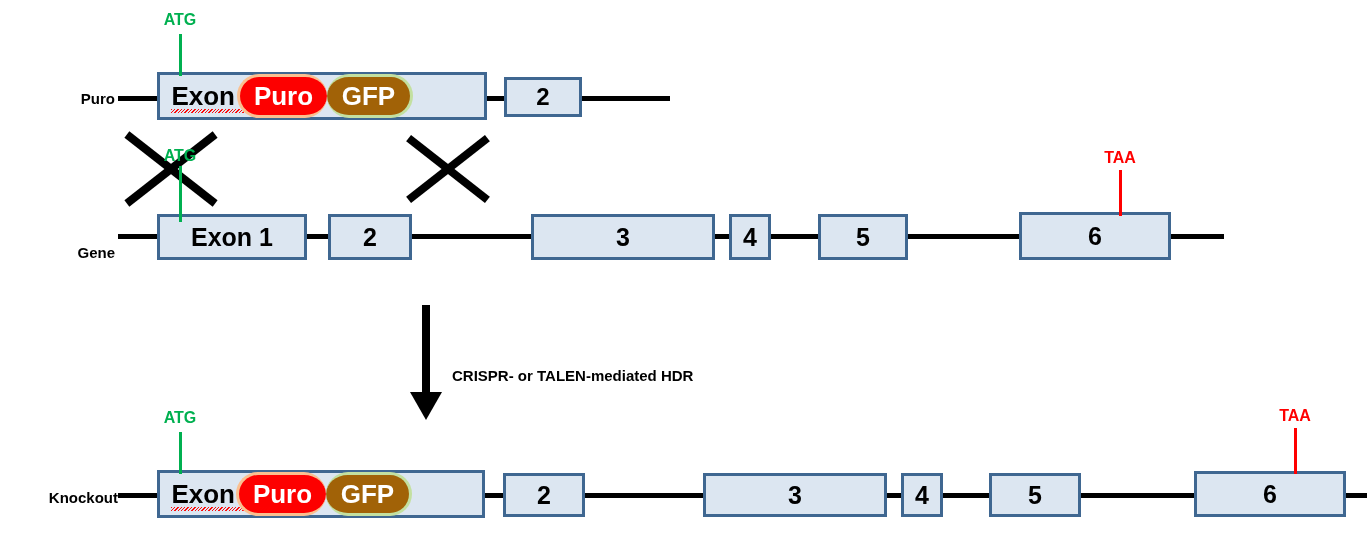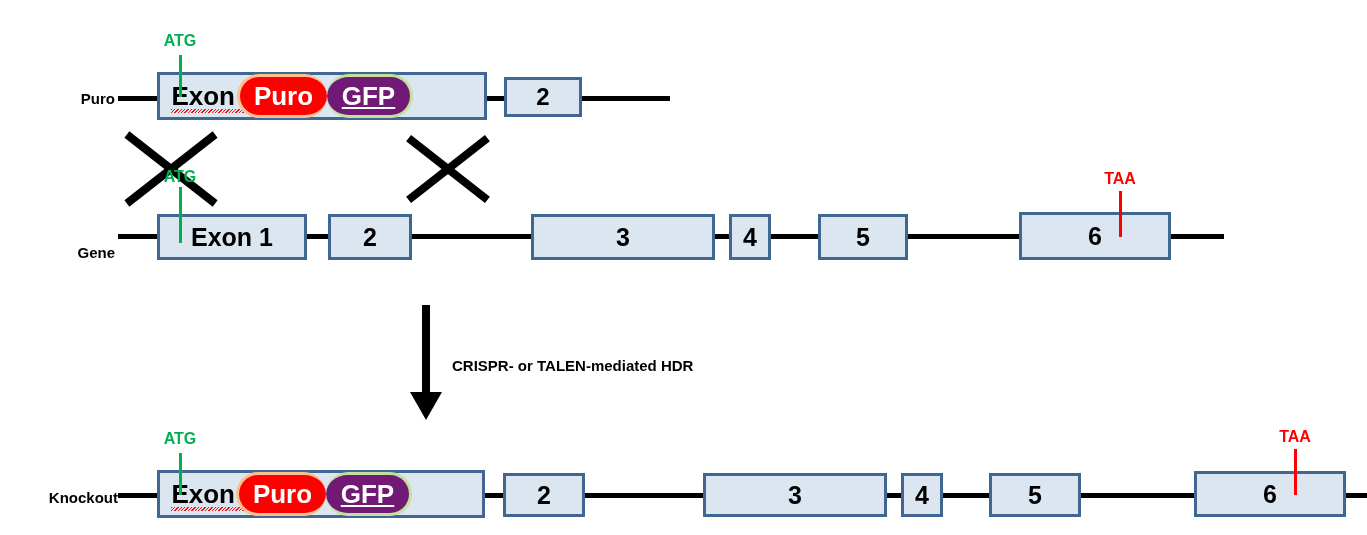--- a/index.html
+++ b/index.html
@@ -60,24 +60,23 @@
     color: #ffffff;
     z-index: 6;
     border-radius: 22px;
   }
   .cassette.puro {
     background: #fd0000;
     border: 3px solid #fac090;
     border-right-width: 0;
   }
   .cassette.gfp {
-    background: #701a75;
+    background: #a16207;
     border: 3px solid #c3e0a0;
     border-left-width: 0;
-    text-decoration: underline;
   }
   .cassette .lbl {
     position: relative;
     white-space: nowrap;
     line-height: 1;
   }
   .squiggle {
     position: absolute;
     left: 0;
     right: 0;
@@ -87,21 +86,20 @@
       repeating-linear-gradient(
         135deg,
         currentColor 0px, currentColor 1px,
         transparent 1px, transparent 2.4px
       );
     opacity: 0.95;
   }
   .codon {
     position: absolute;
     z-index: 8;
-    margin-top: 21px;
   }
   .codon .tick {
     position: absolute;
     width: 3px;
     left: 50%;
     margin-left: -1.5px;
   }
   .codon .txt {
     position: absolute;
     left: 50%;
@@ -247,21 +245,21 @@
   <div class="codon taa" style="left:1091px; top:150px; width:58px; height:66px;">
     <span class="txt">TAA</span>
     <span class="tick" style="top:20px; height:46px;"></span>
   </div>
 
   <div class="down-arrow" style="left:409px; top:305px; width:34px; height:115px;">
     <span class="shaft" style="height:90px;"></span>
     <span class="head"></span>
   </div>
 
-  <div class="process-label" style="left:452px; top:357px;text-align:right;">CRISPR- or TALEN-mediated HDR</div>
+  <div class="process-label" style="left:452px; top:367px;text-align:right;">CRISPR- or TALEN-mediated HDR</div>
 
   <div class="row-label" style="left:18px; top:489px; width:100px;">Knockout</div>
 
   <div class="backbone" style="left:118px; top:493px; width:42px;"></div>
   <div class="backbone" style="left:478px; top:493px; width:28px;"></div>
   <div class="backbone" style="left:580px; top:493px; width:125px;"></div>
   <div class="backbone" style="left:884px; top:493px; width:18px;"></div>
   <div class="backbone" style="left:940px; top:493px; width:50px;"></div>
   <div class="backbone" style="left:1078px; top:493px; width:118px;"></div>
   <div class="backbone" style="left:1340px; top:493px; width:27px;"></div>

